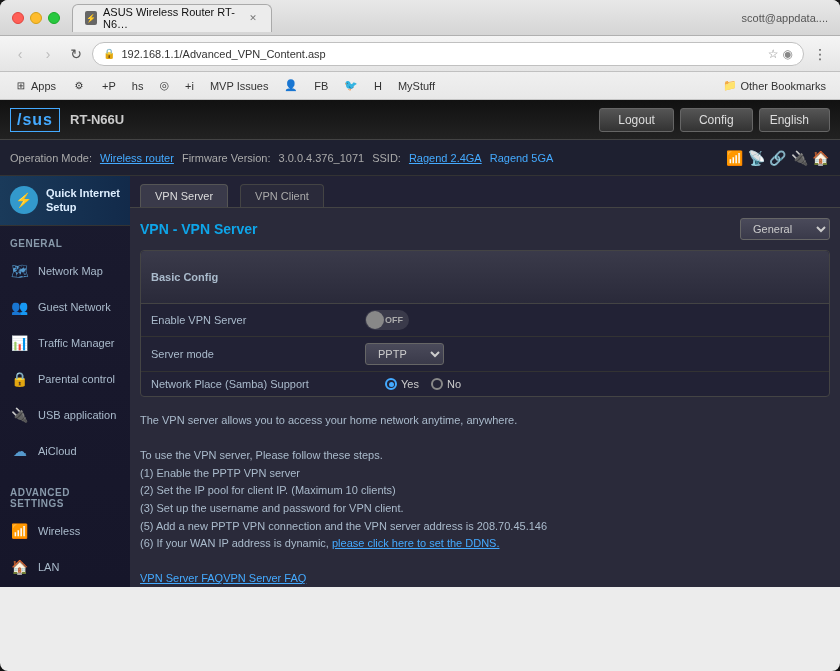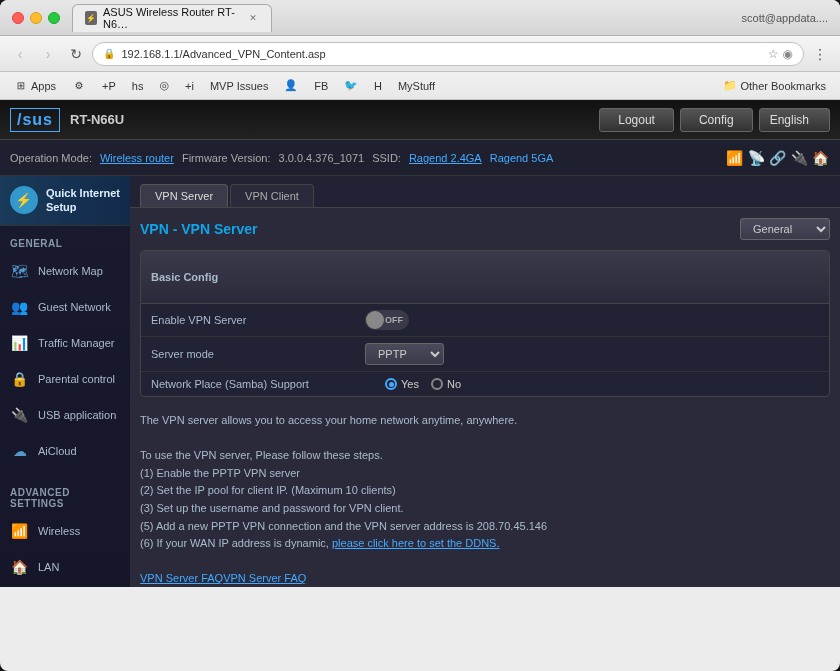--- a/index.html
+++ b/index.html
@@ -373,21 +373,21 @@
       background: #2a2a3a;
       overflow-y: auto;
       display: flex;
       flex-direction: column;
     }
 
     
     .vpn-tabs {
       display: flex;
       padding: 8px 10px 0;
-      gap: 2px;
+      gap: 12px;
       background: #222235;
       border-bottom: 1px solid #444;
     }
 
     .vpn-tab {
       padding: 5px 14px;
       border-radius: 4px 4px 0 0;
       font-size: 11px;
       cursor: pointer;
       color: #aaa;

